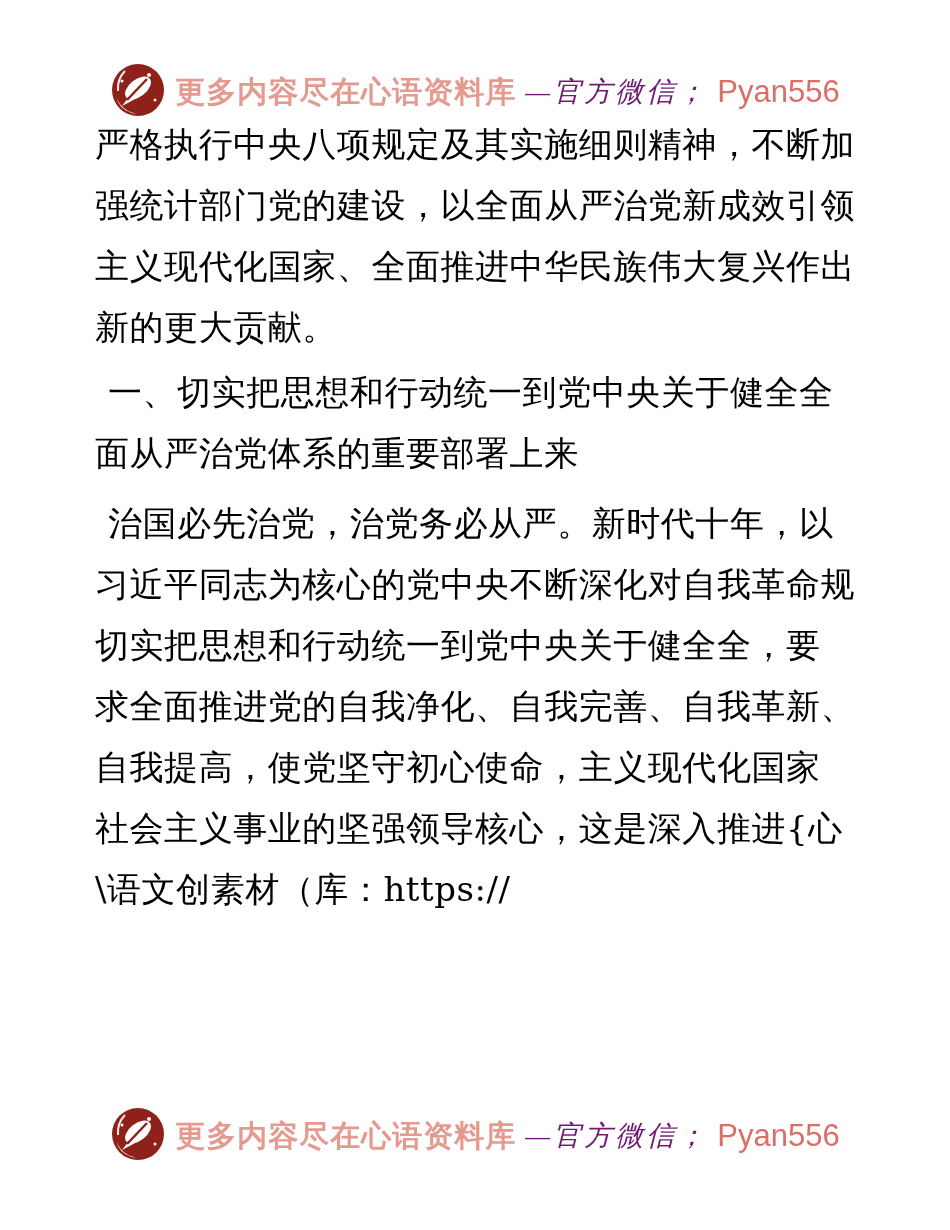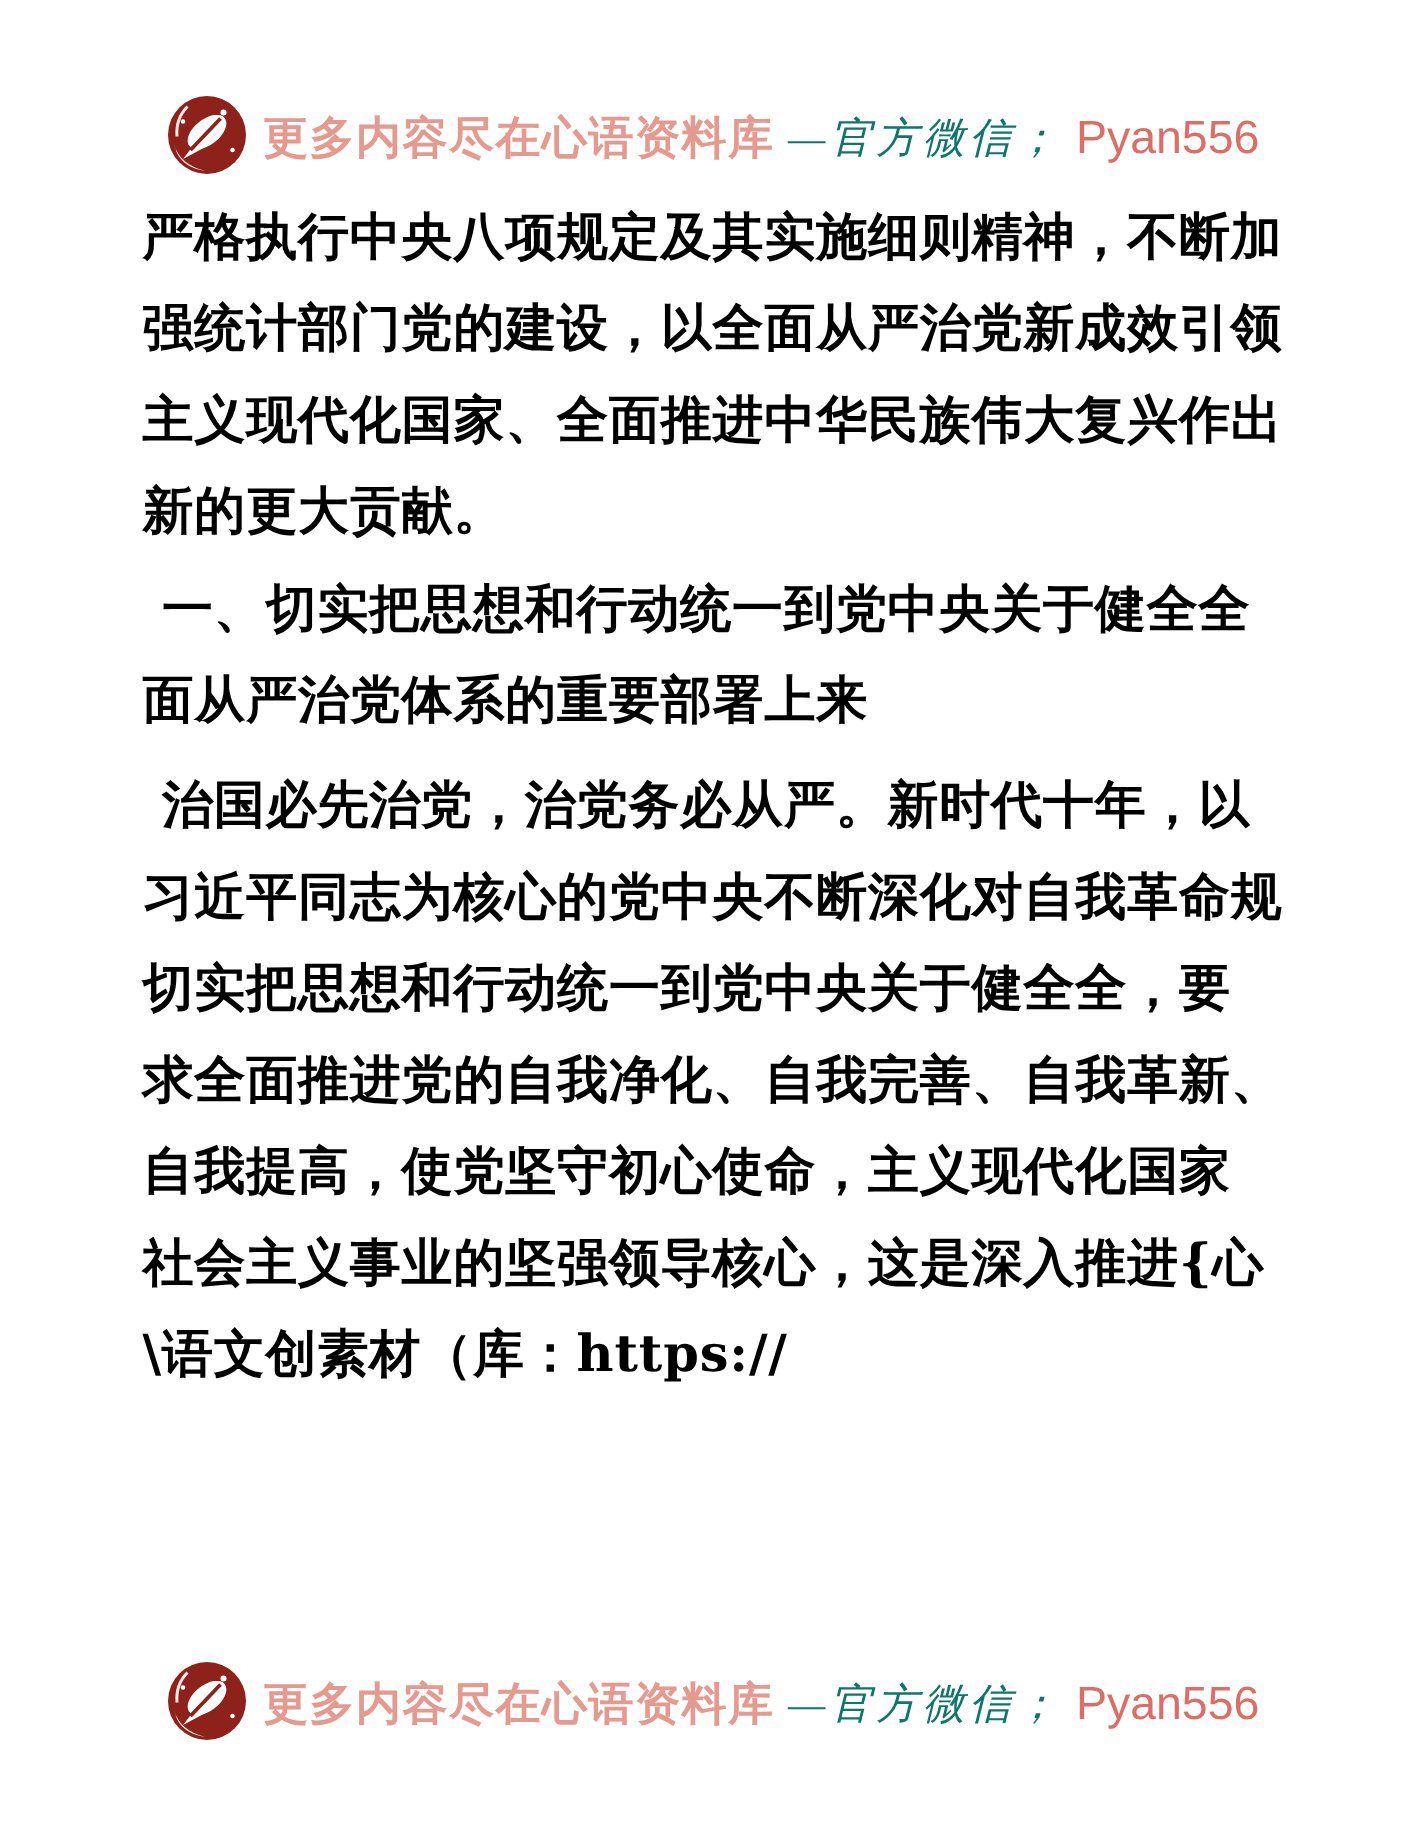--- a/index.html
+++ b/index.html
@@ -32,42 +32,41 @@
 
   .brand-main {
     font-size: 30px;
     color: #e59a90;
     letter-spacing: 1px;
     font-weight: bold;
     font-family: "DejaVu Serif", "Liberation Serif", serif;
   }
   .brand-label {
     font-size: 28px;
-    color: #0f766e;
+    color: #701a75;
     font-style: italic;
     letter-spacing: 3px;
     font-family: "Liberation Serif", "DejaVu Serif", serif;
   }
   .brand-id {
     font-size: 31px;
     color: #dc6e66;
     font-family: "Liberation Sans", "DejaVu Sans", sans-serif;
     text-align: right;
   }
 
   
   .doc-body {
     position: absolute;
-    top: 128px;
+    top: 114px;
     left: 95px;
     right: 90px;
     color: #000000;
     font-size: 34px;
     letter-spacing: 0.55px;
-    font-weight: bold;
   }
   .para { margin: 0; }
   .para.heading { margin-top: 4px; margin-bottom: 9px; }
   .line {
     height: 61px;
     line-height: 61px;
     white-space: nowrap;
     overflow: visible;
   }
   .line.indent { text-indent: 13px; }

